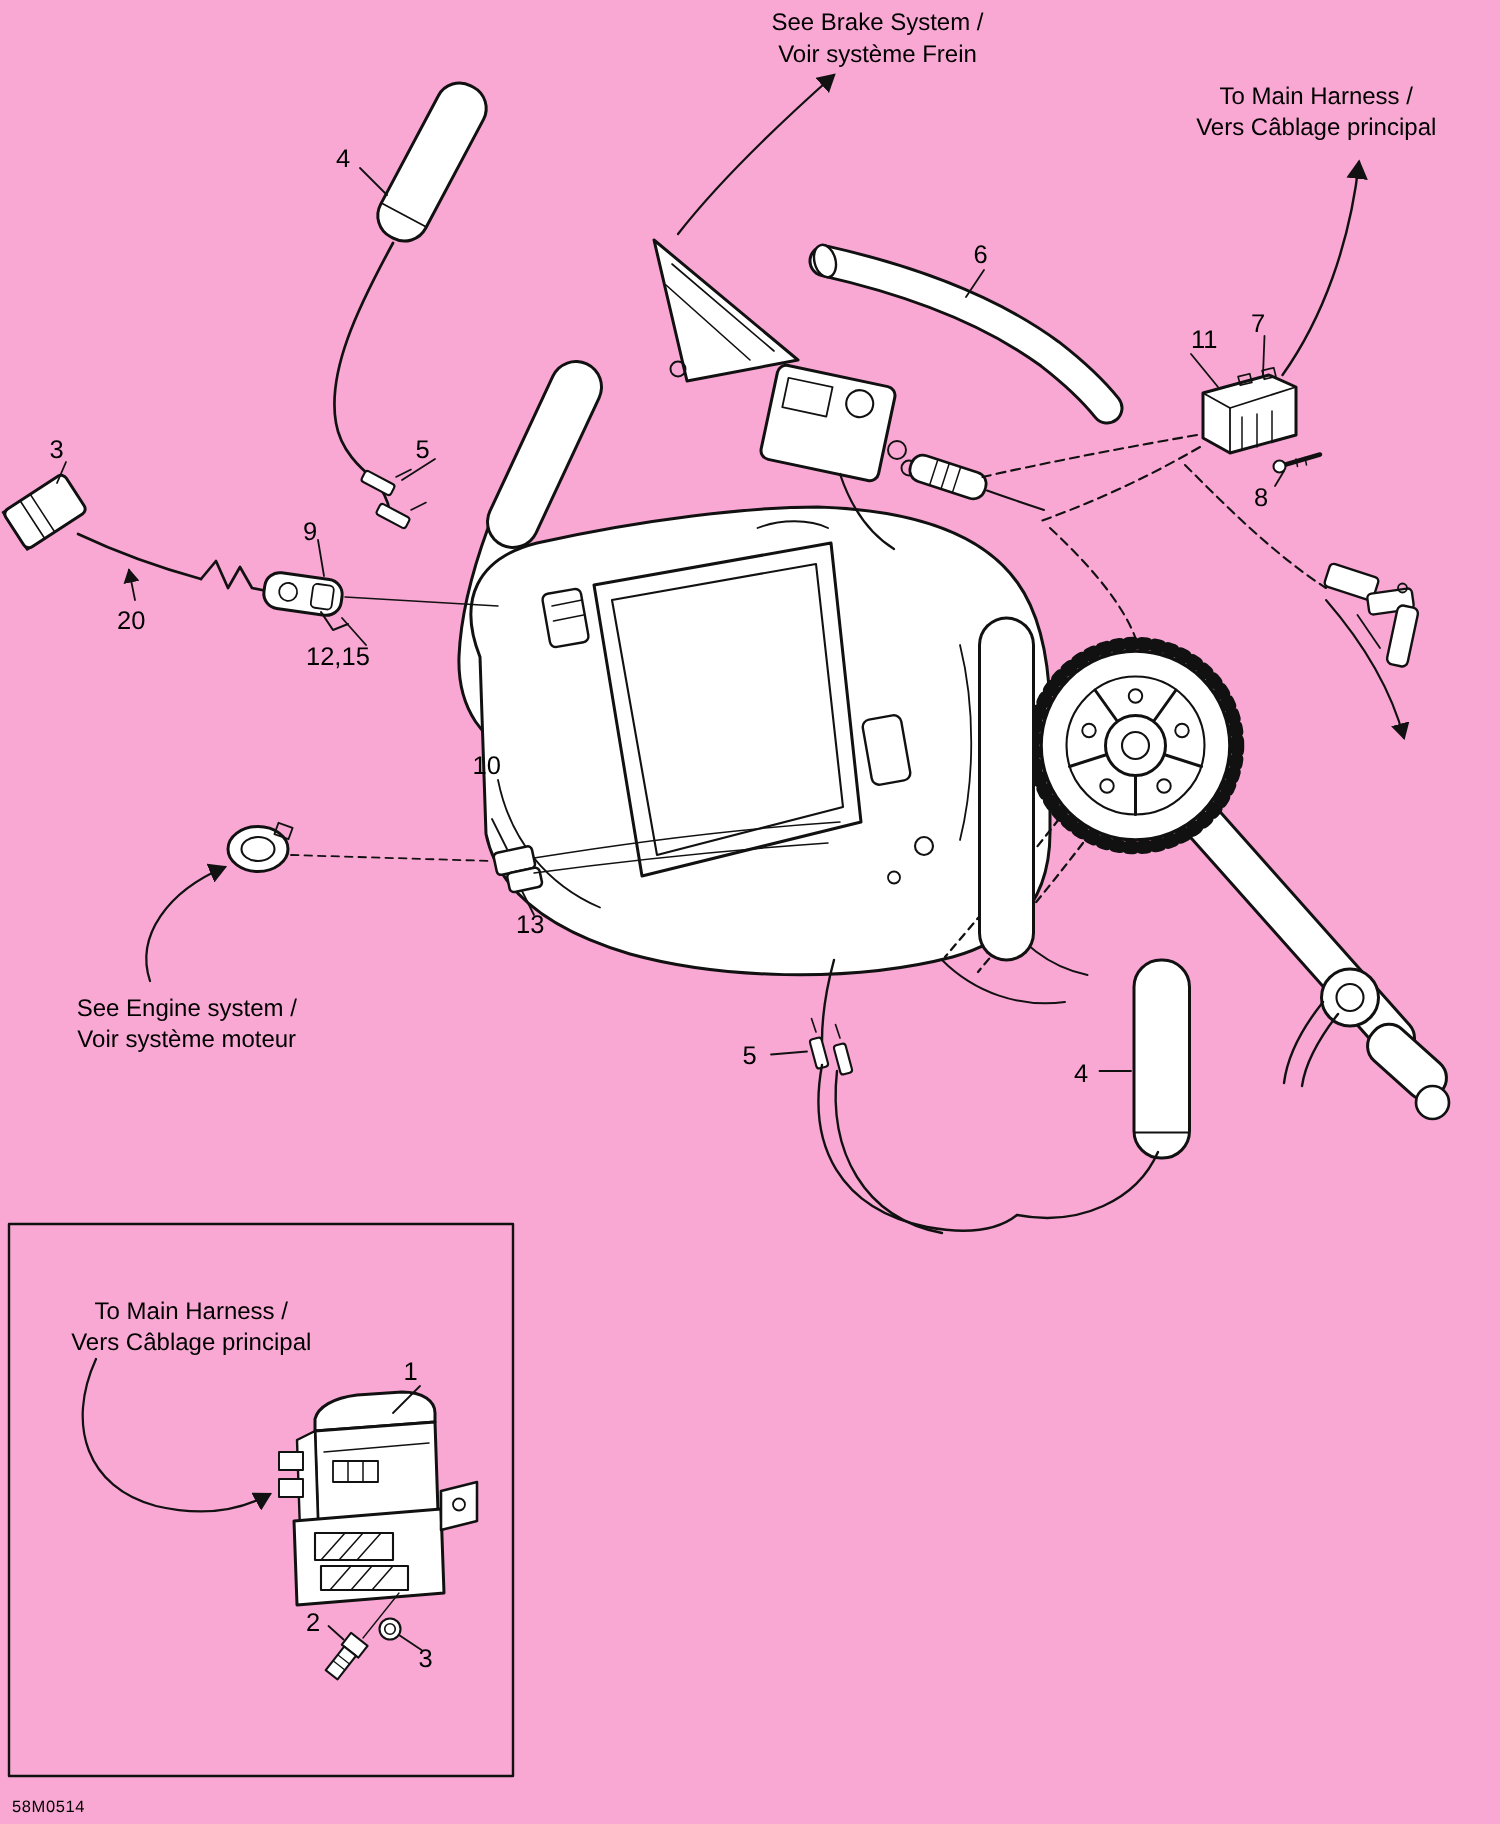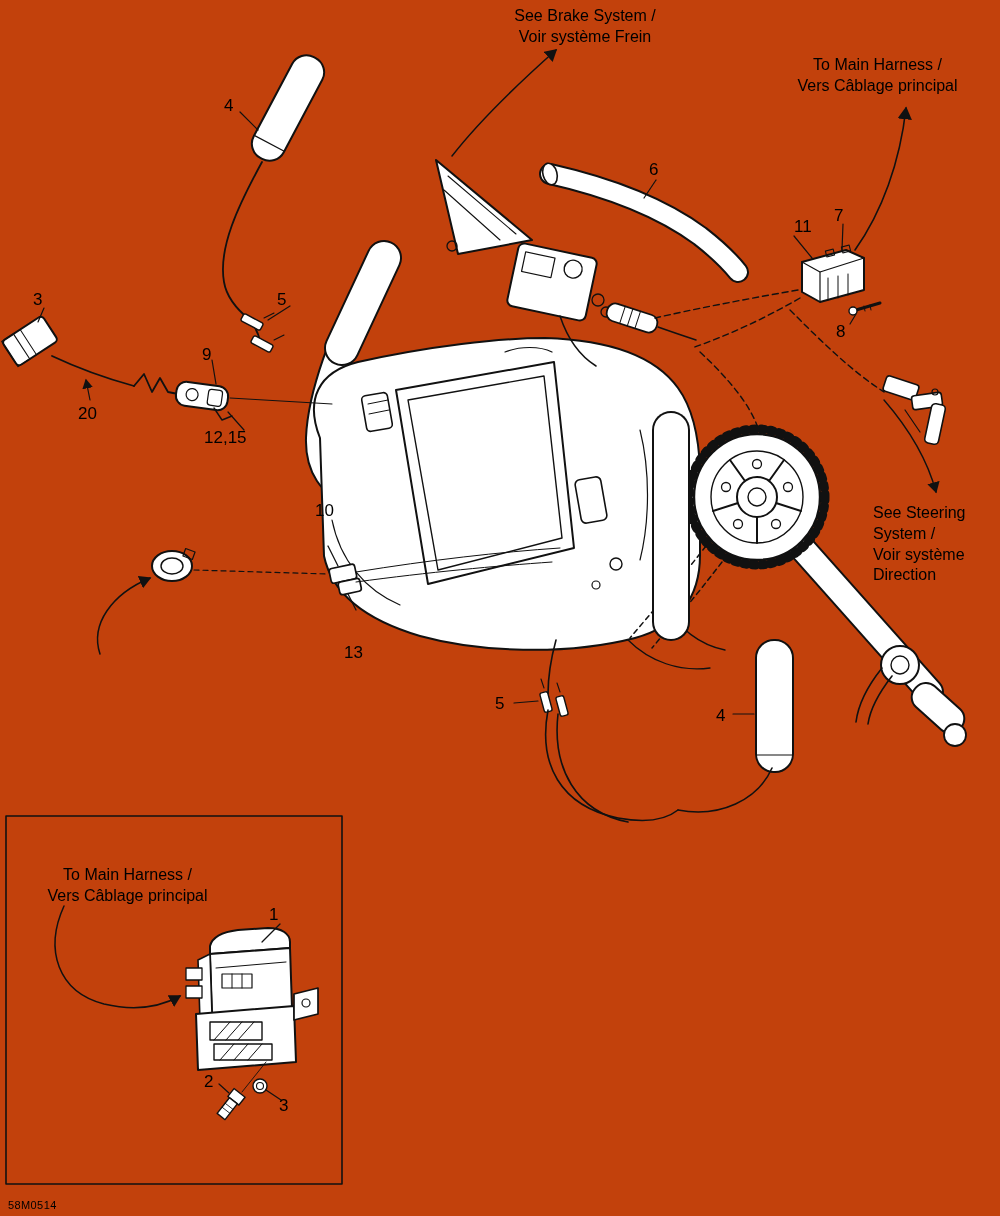--- a/index.html
+++ b/index.html
@@ -1,16 +1,16 @@
 <!DOCTYPE html>
 <html><head>
 <meta charset="utf-8">
 <style>
   html,body{margin:0;padding:0;background:#fff}
-  .stage{position:relative;width:1000px;height:1216px;background:#c2410c;overflow:hidden;
+  .stage{position:relative;width:1000px;height:1216px;background:#f9a8d4;overflow:hidden;
          font-family:"Liberation Sans",sans-serif;color:#000}
   .stage svg{position:absolute;left:0;top:0}
   .lbl{position:absolute;font-size:16px;line-height:1.3;white-space:nowrap}
   .center{text-align:center}
   .num{font-size:17px}
   .code{font-size:11px;letter-spacing:.4px}
 </style>
 </head>
 <body>
 
@@ -307,45 +307,43 @@
 <div class="lbl center" style="left:455px;top:6px;width:260px">
   <span>See Brake System /</span><br>
   <span>Voir système Frein</span>
 </div>
 
 <div class="lbl center" style="left:755px;top:55px;width:245px">
   <span>To Main Harness /</span><br>
   <span>Vers Câblage principal</span>
 </div>
 
-<div class="lbl" style="left:873px;top:503px;width:125px">
-  <span>See Steering</span><br>
-  <span>System /</span><br>
-  <span>Voir système</span><br>
-  <span>Direction</span>
-</div>
-
+
+<div class="lbl center" style="left:22px;top:663px;width:205px">
+  <span>See Engine system /</span><br>
+  <span>Voir système moteur</span>
+</div>
 
 <div class="lbl center" style="left:20px;top:865px;width:215px">
   <span>To Main Harness /</span><br>
   <span>Vers Câblage principal</span>
 </div>
 
 <div class="lbl num" style="left:224px;top:95px">4</div>
 <div class="lbl num" style="left:277px;top:289px">5</div>
 <div class="lbl num" style="left:33px;top:289px">3</div>
 <div class="lbl num" style="left:202px;top:344px">9</div>
 <div class="lbl num" style="left:78px;top:403px">20</div>
 <div class="lbl num" style="left:204px;top:427px">12,15</div>
 <div class="lbl num" style="left:649px;top:159px">6</div>
 <div class="lbl num" style="left:794px;top:216px">11</div>
 <div class="lbl num" style="left:834px;top:205px">7</div>
 <div class="lbl num" style="left:836px;top:321px">8</div>
 <div class="lbl num" style="left:315px;top:500px">10</div>
-<div class="lbl num" style="left:344px;top:642px">13</div>
+<div class="lbl num" style="left:344px;top:606px">13</div>
 <div class="lbl num" style="left:495px;top:693px">5</div>
 <div class="lbl num" style="left:716px;top:705px">4</div>
 <div class="lbl num" style="left:269px;top:904px">1</div>
 <div class="lbl num" style="left:204px;top:1071px">2</div>
 <div class="lbl num" style="left:279px;top:1095px">3</div>
 
 <div class="lbl code" style="left:8px;top:1198px">58M0514</div>
 
 </div>
 

